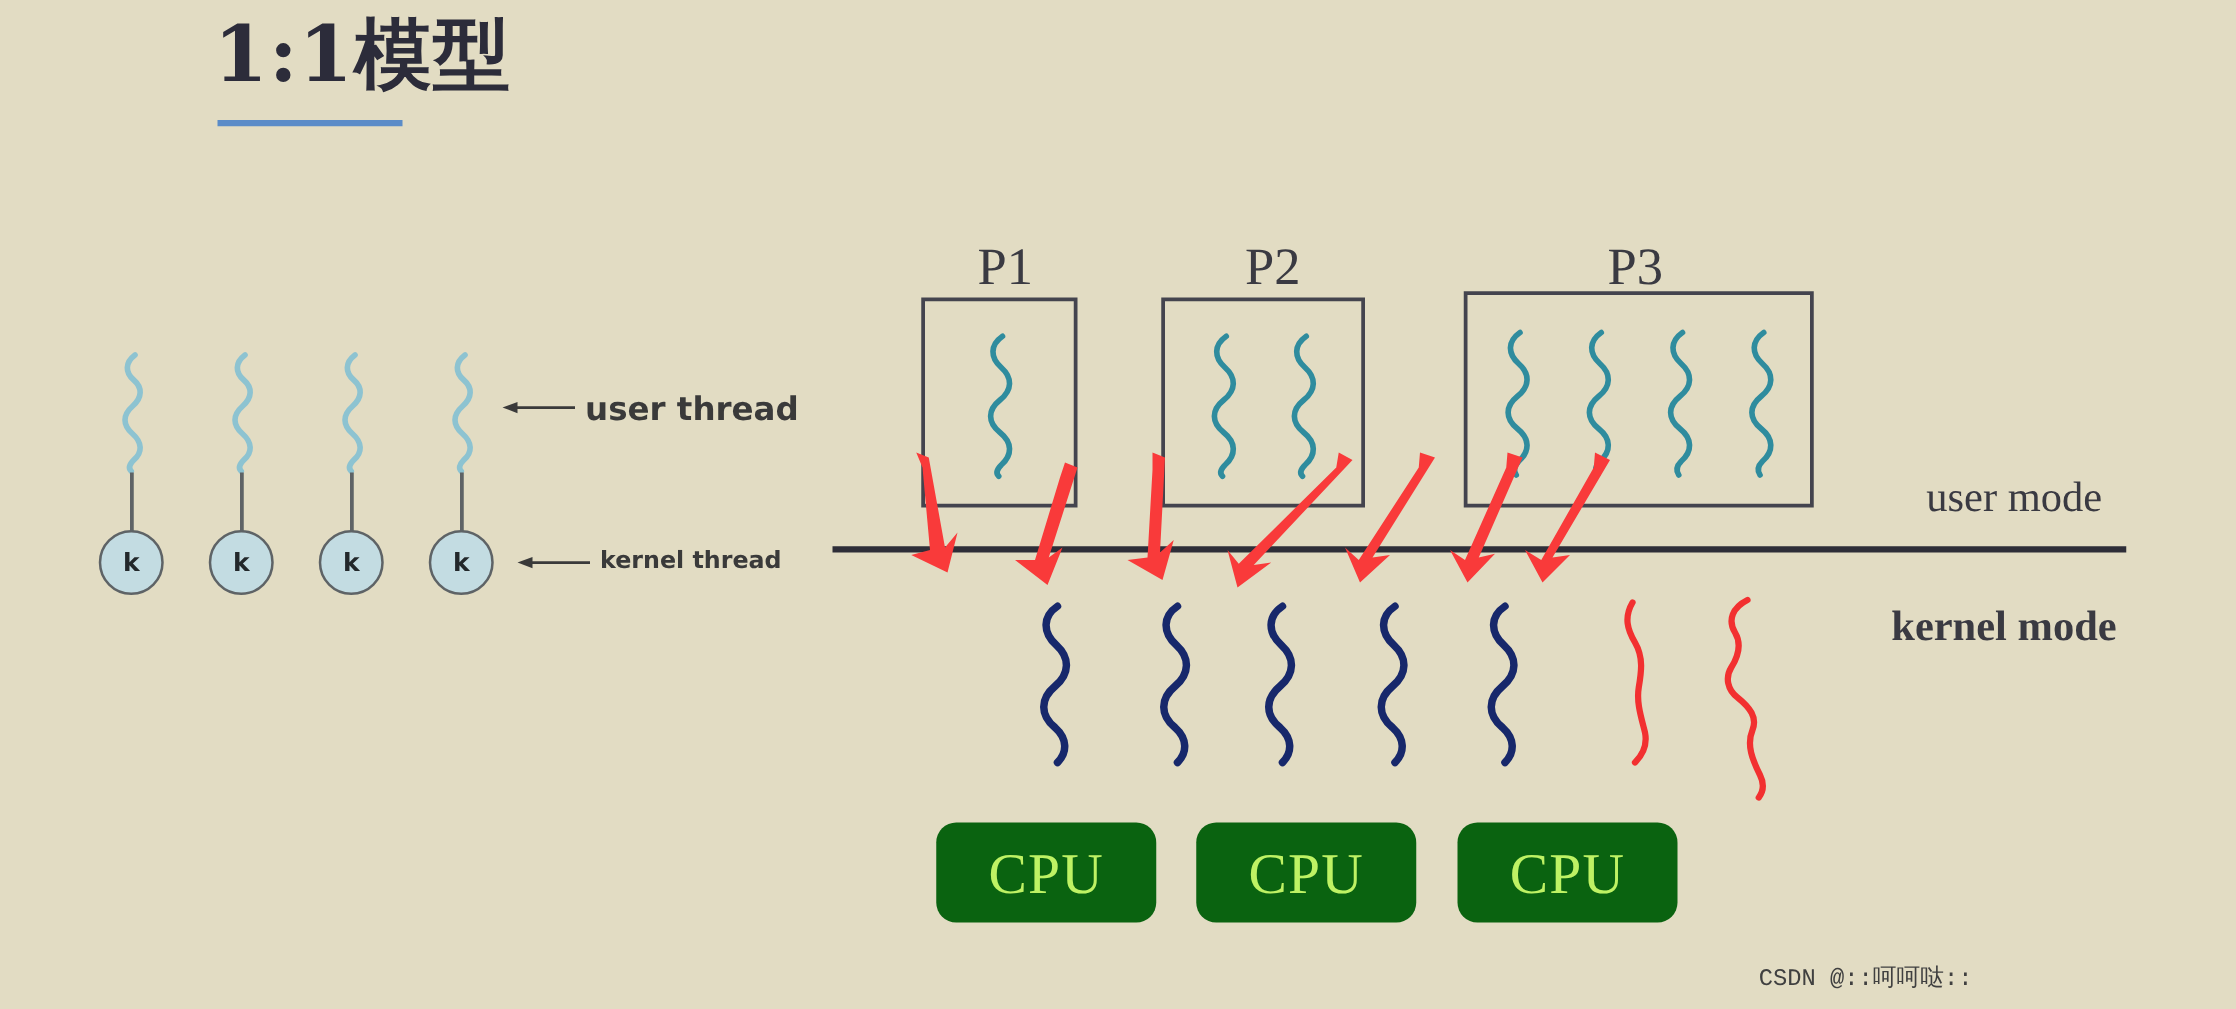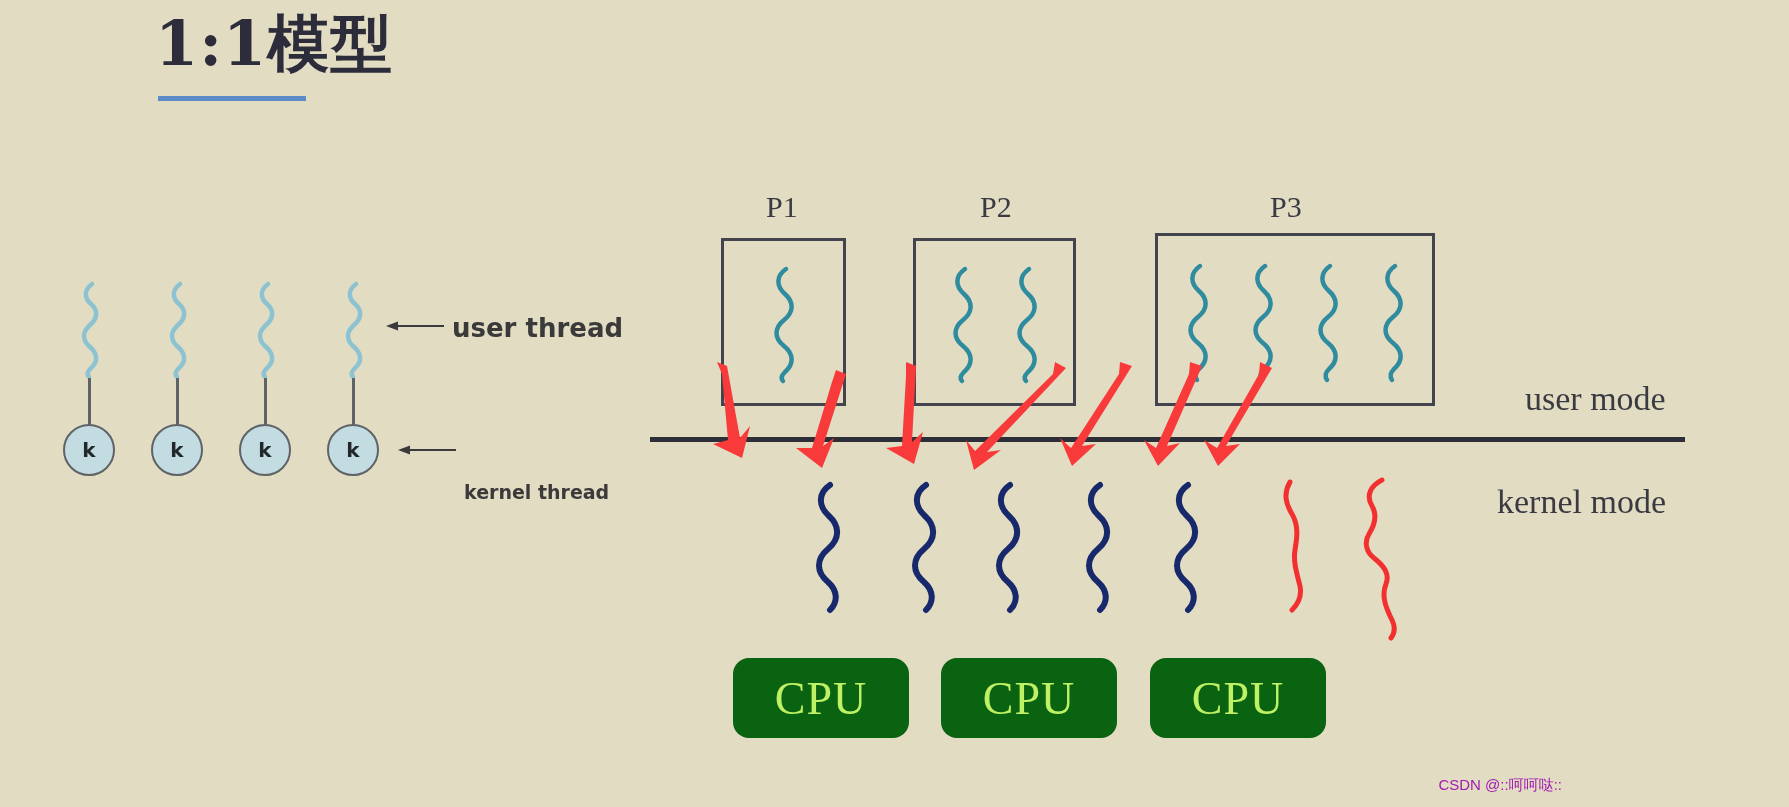--- a/index.html
+++ b/index.html
@@ -3,21 +3,21 @@
 <meta charset="utf-8">
 <style>
   html,body{margin:0;padding:0;}
   body{
     width:1789px;height:807px;
     background:#E2DCC3;
     font-family:"Liberation Serif", serif;
     overflow:hidden;
     position:relative;
   }
-  .stage{position:absolute;left:0;top:0;width:1574px;height:807px;}
+  .stage{position:absolute;left:16px;top:0;width:1574px;height:807px;}
   .abs{position:absolute;}
 
   
   #title{
     left:155px; top:2px;
     font-size:62px;
     color:#2C2C3A;
     font-family:"DejaVu Serif","Liberation Serif",serif;
     font-weight:700;
     letter-spacing:1px;
@@ -56,21 +56,21 @@
     width:3px;background:#5E6366;
   }
 
   
   .pbox{
     border:3px solid #44444E;
     box-sizing:border-box;
     background:transparent;
   }
   .plabel{
-    font-size:30px;
+    font-size:42px;
   }
 
   
   #divider{
     left:650px;top:437px;width:1035px;height:5px;
     background:#2E2E38;
   }
   .modelabel{font-size:34px;}
 
   
@@ -80,23 +80,23 @@
     display:flex;align-items:center;justify-content:center;
     color:#bef264;
     font-family:"Liberation Serif","DejaVu Serif",serif;
     font-size:46px;
     letter-spacing:1px;
   }
 
   
   #watermark{
     right:12px;bottom:12px;
-    font-family:Liberation Sans, sans-serif;
-    font-size:15px;
-    color:#a21caf;
+    font-family:Liberation Mono, monospace;
+    font-size:19px;
+    color:#404040;
     white-space:nowrap;
   }
   svg{overflow:visible;}
 </style>
 </head>
 <body>
 
 <div class="stage">
 
   <div class="abs" id="title">1:1模型</div>
@@ -134,21 +134,21 @@
     <svg class="abs" style="left:386px;top:315px;width:60px;height:22px;" width="60" height="22" viewBox="0 0 60 22">
       <line x1="10" y1="11" x2="58" y2="11" stroke="#3A3A3A" stroke-width="2.2"></line>
       <polygon points="0,11 12,6.5 12,15.5" fill="#3A3A3A"></polygon>
     </svg>
     <div class="abs sans-label" style="left:452px;top:313px;font-size:26px;">user thread</div>
 
     <svg class="abs" style="left:398px;top:439px;width:60px;height:22px;" width="60" height="22" viewBox="0 0 60 22">
       <line x1="10" y1="11" x2="58" y2="11" stroke="#3A3A3A" stroke-width="2.2"></line>
       <polygon points="0,11 12,6.5 12,15.5" fill="#3A3A3A"></polygon>
     </svg>
-    <div class="abs sans-label" style="left:464px;top:437px;font-size:19px;margin-top:44px;">kernel thread</div>
+    <div class="abs sans-label" style="left:464px;top:437px;font-size:19px;">kernel thread</div>
   </div>
 
   <div class="abs serif-label plabel" style="left:766px;top:190px;">P1</div>
   <div class="abs serif-label plabel" style="left:980px;top:190px;">P2</div>
   <div class="abs serif-label plabel" style="left:1270px;top:190px;">P3</div>
 
   <div class="abs pbox" style="left:721px;top:238px;width:125px;height:168px;"></div>
   <svg class="abs" style="left:766px;top:265px;width:40px;height:118px;" width="40" height="118" viewBox="0 0 40 118">
     <g fill="none" stroke="#2F8C9E" stroke-width="4.5" stroke-linecap="round">
       <path d="M20,4 C10,11 10,21 19,29 C28,37 28,47 18,55 C8,63 8,73 18,81 C28,89 28,99 19,107 C15,111 15,114 17,116"></path>
@@ -168,21 +168,21 @@
     <g fill="none" stroke="#2F8C9E" stroke-width="4.5" stroke-linecap="round">
       <path d="M20,4 C10,11 10,21 19,29 C28,37 28,47 18,55 C8,63 8,73 18,81 C28,89 28,99 19,107 C15,111 15,115 17,118"></path>
       <path d="M85,4 C75,11 75,21 84,29 C93,37 93,47 83,55 C73,63 73,73 83,81 C93,89 93,99 84,107 C80,111 80,115 82,118"></path>
       <path d="M150,4 C140,11 140,21 149,29 C158,37 158,47 148,55 C138,63 138,73 148,81 C158,89 158,99 149,107 C145,111 145,115 147,118"></path>
       <path d="M215,4 C205,11 205,21 214,29 C223,37 223,47 213,55 C203,63 203,73 213,81 C223,89 223,99 214,107 C210,111 210,115 212,118"></path>
     </g>
   </svg>
 
   <div class="abs" id="divider"></div>
   <div class="abs serif-label modelabel" style="left:1525px;top:380px;">user mode</div>
-  <div class="abs serif-label modelabel" style="left:1497px;top:483px;">kernel mode</div>
+  <div class="abs serif-label modelabel" style="left:1497px;top:483px;font-weight:bold;">kernel mode</div>
 
   <svg class="abs" style="left:810px;top:480px;width:520px;height:135px;" width="520" height="135" viewBox="0 0 520 135">
     <g fill="none" stroke="#17286B" stroke-width="6" stroke-linecap="round">
       <path d="M20,5 C8,13 8,26 19,36 C30,46 30,59 18,69 C6,79 6,92 18,102 C28,111 28,122 20,130"></path>
       <path d="M116,5 C104,13 104,26 115,36 C126,46 126,59 114,69 C102,79 102,92 114,102 C124,111 124,122 116,130"></path>
       <path d="M200,5 C188,13 188,26 199,36 C210,46 210,59 198,69 C186,79 186,92 198,102 C208,111 208,122 200,130"></path>
       <path d="M290,5 C278,13 278,26 289,36 C300,46 300,59 288,69 C276,79 276,92 288,102 C298,111 298,122 290,130"></path>
       <path d="M378,5 C366,13 366,26 377,36 C388,46 388,59 376,69 C364,79 364,92 376,102 C386,111 386,122 378,130"></path>
     </g>
   </svg>

